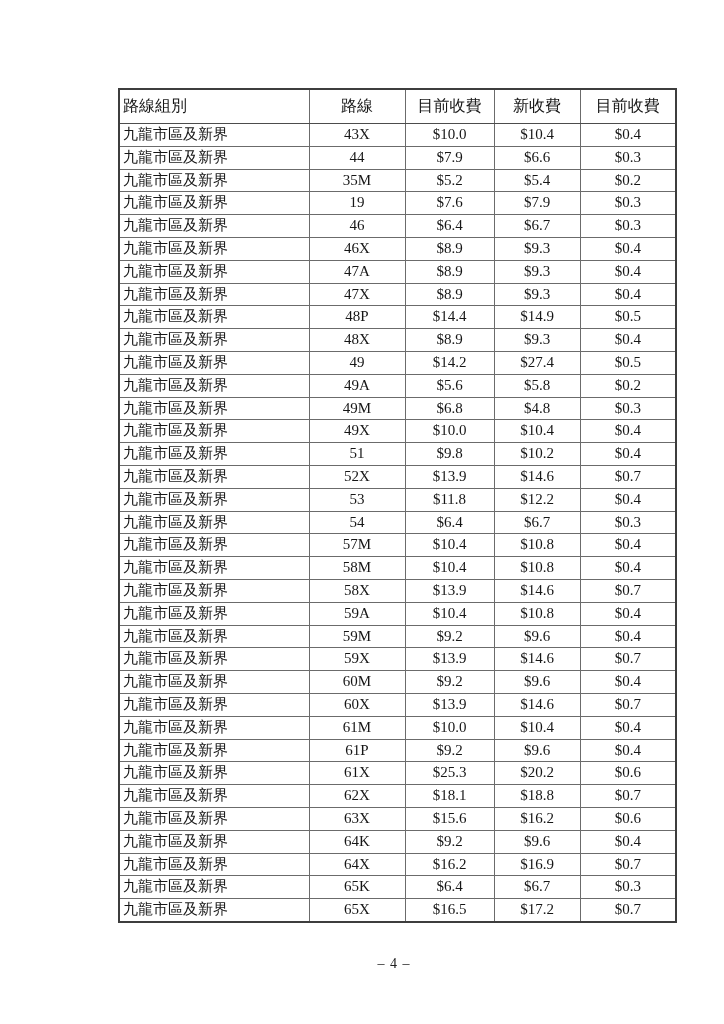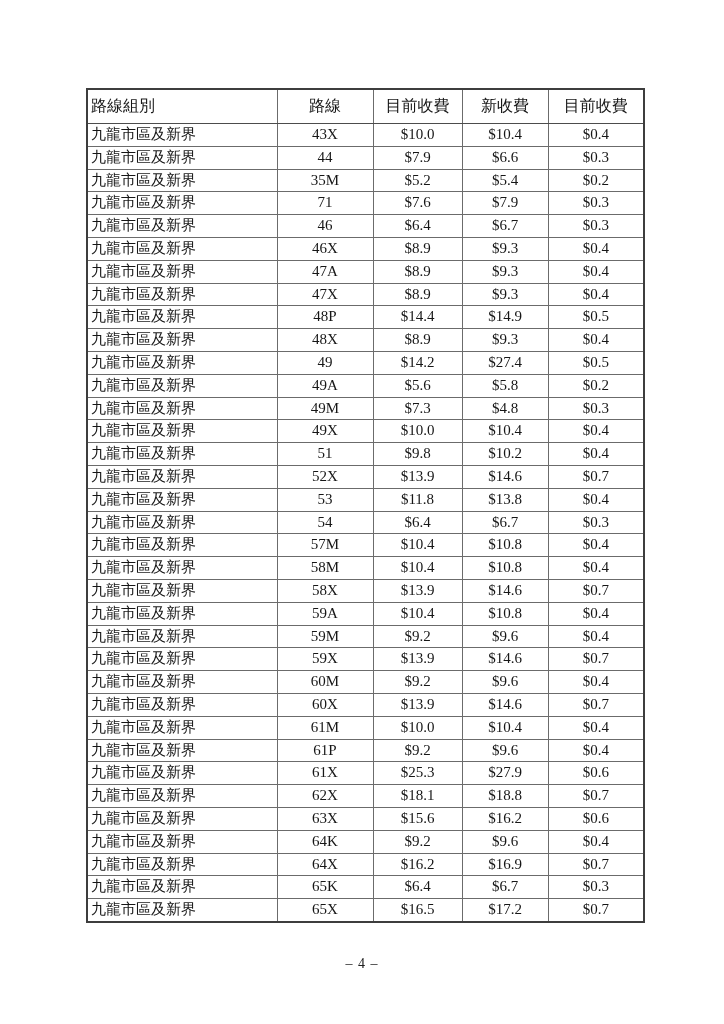--- a/index.html
+++ b/index.html
@@ -8,20 +8,21 @@
     background: #ffffff;
   }
   .page {
     position: relative;
     width: 656px;
     height: 1024px;
     background: #ffffff;
     font-family: "Liberation Serif", "DejaVu Serif", serif;
     color: #1a1a1a;
     overflow: hidden;
+    margin-left: 32px;
   }
   table.fare-table {
     position: absolute;
     left: 86px;
     top: 88px;
     width: 557px;
     border-collapse: collapse;
     table-layout: fixed;
     border: 2px solid #3d3d3d;
   }
@@ -105,21 +106,21 @@
         </tr>
         <tr>
           <td class="left">九龍市區及新界</td>
           <td>35M</td>
           <td>$5.2</td>
           <td>$5.4</td>
           <td>$0.2</td>
         </tr>
         <tr>
           <td class="left">九龍市區及新界</td>
-          <td>71</td>
+          <td>19</td>
           <td>$7.6</td>
           <td>$7.9</td>
           <td>$0.3</td>
         </tr>
         <tr>
           <td class="left">九龍市區及新界</td>
           <td>46</td>
           <td>$6.4</td>
           <td>$6.7</td>
           <td>$0.3</td>
@@ -169,21 +170,21 @@
         <tr>
           <td class="left">九龍市區及新界</td>
           <td>49A</td>
           <td>$5.6</td>
           <td>$5.8</td>
           <td>$0.2</td>
         </tr>
         <tr>
           <td class="left">九龍市區及新界</td>
           <td>49M</td>
-          <td>$7.3</td>
+          <td>$6.8</td>
           <td>$4.8</td>
           <td>$0.3</td>
         </tr>
         <tr>
           <td class="left">九龍市區及新界</td>
           <td>49X</td>
           <td>$10.0</td>
           <td>$10.4</td>
           <td>$0.4</td>
         </tr>
@@ -198,21 +199,21 @@
           <td class="left">九龍市區及新界</td>
           <td>52X</td>
           <td>$13.9</td>
           <td>$14.6</td>
           <td>$0.7</td>
         </tr>
         <tr>
           <td class="left">九龍市區及新界</td>
           <td>53</td>
           <td>$11.8</td>
-          <td>$13.8</td>
+          <td>$12.2</td>
           <td>$0.4</td>
         </tr>
         <tr>
           <td class="left">九龍市區及新界</td>
           <td>54</td>
           <td>$6.4</td>
           <td>$6.7</td>
           <td>$0.3</td>
         </tr>
         <tr>
@@ -282,21 +283,21 @@
           <td class="left">九龍市區及新界</td>
           <td>61P</td>
           <td>$9.2</td>
           <td>$9.6</td>
           <td>$0.4</td>
         </tr>
         <tr>
           <td class="left">九龍市區及新界</td>
           <td>61X</td>
           <td>$25.3</td>
-          <td>$27.9</td>
+          <td>$20.2</td>
           <td>$0.6</td>
         </tr>
         <tr>
           <td class="left">九龍市區及新界</td>
           <td>62X</td>
           <td>$18.1</td>
           <td>$18.8</td>
           <td>$0.7</td>
         </tr>
         <tr>

